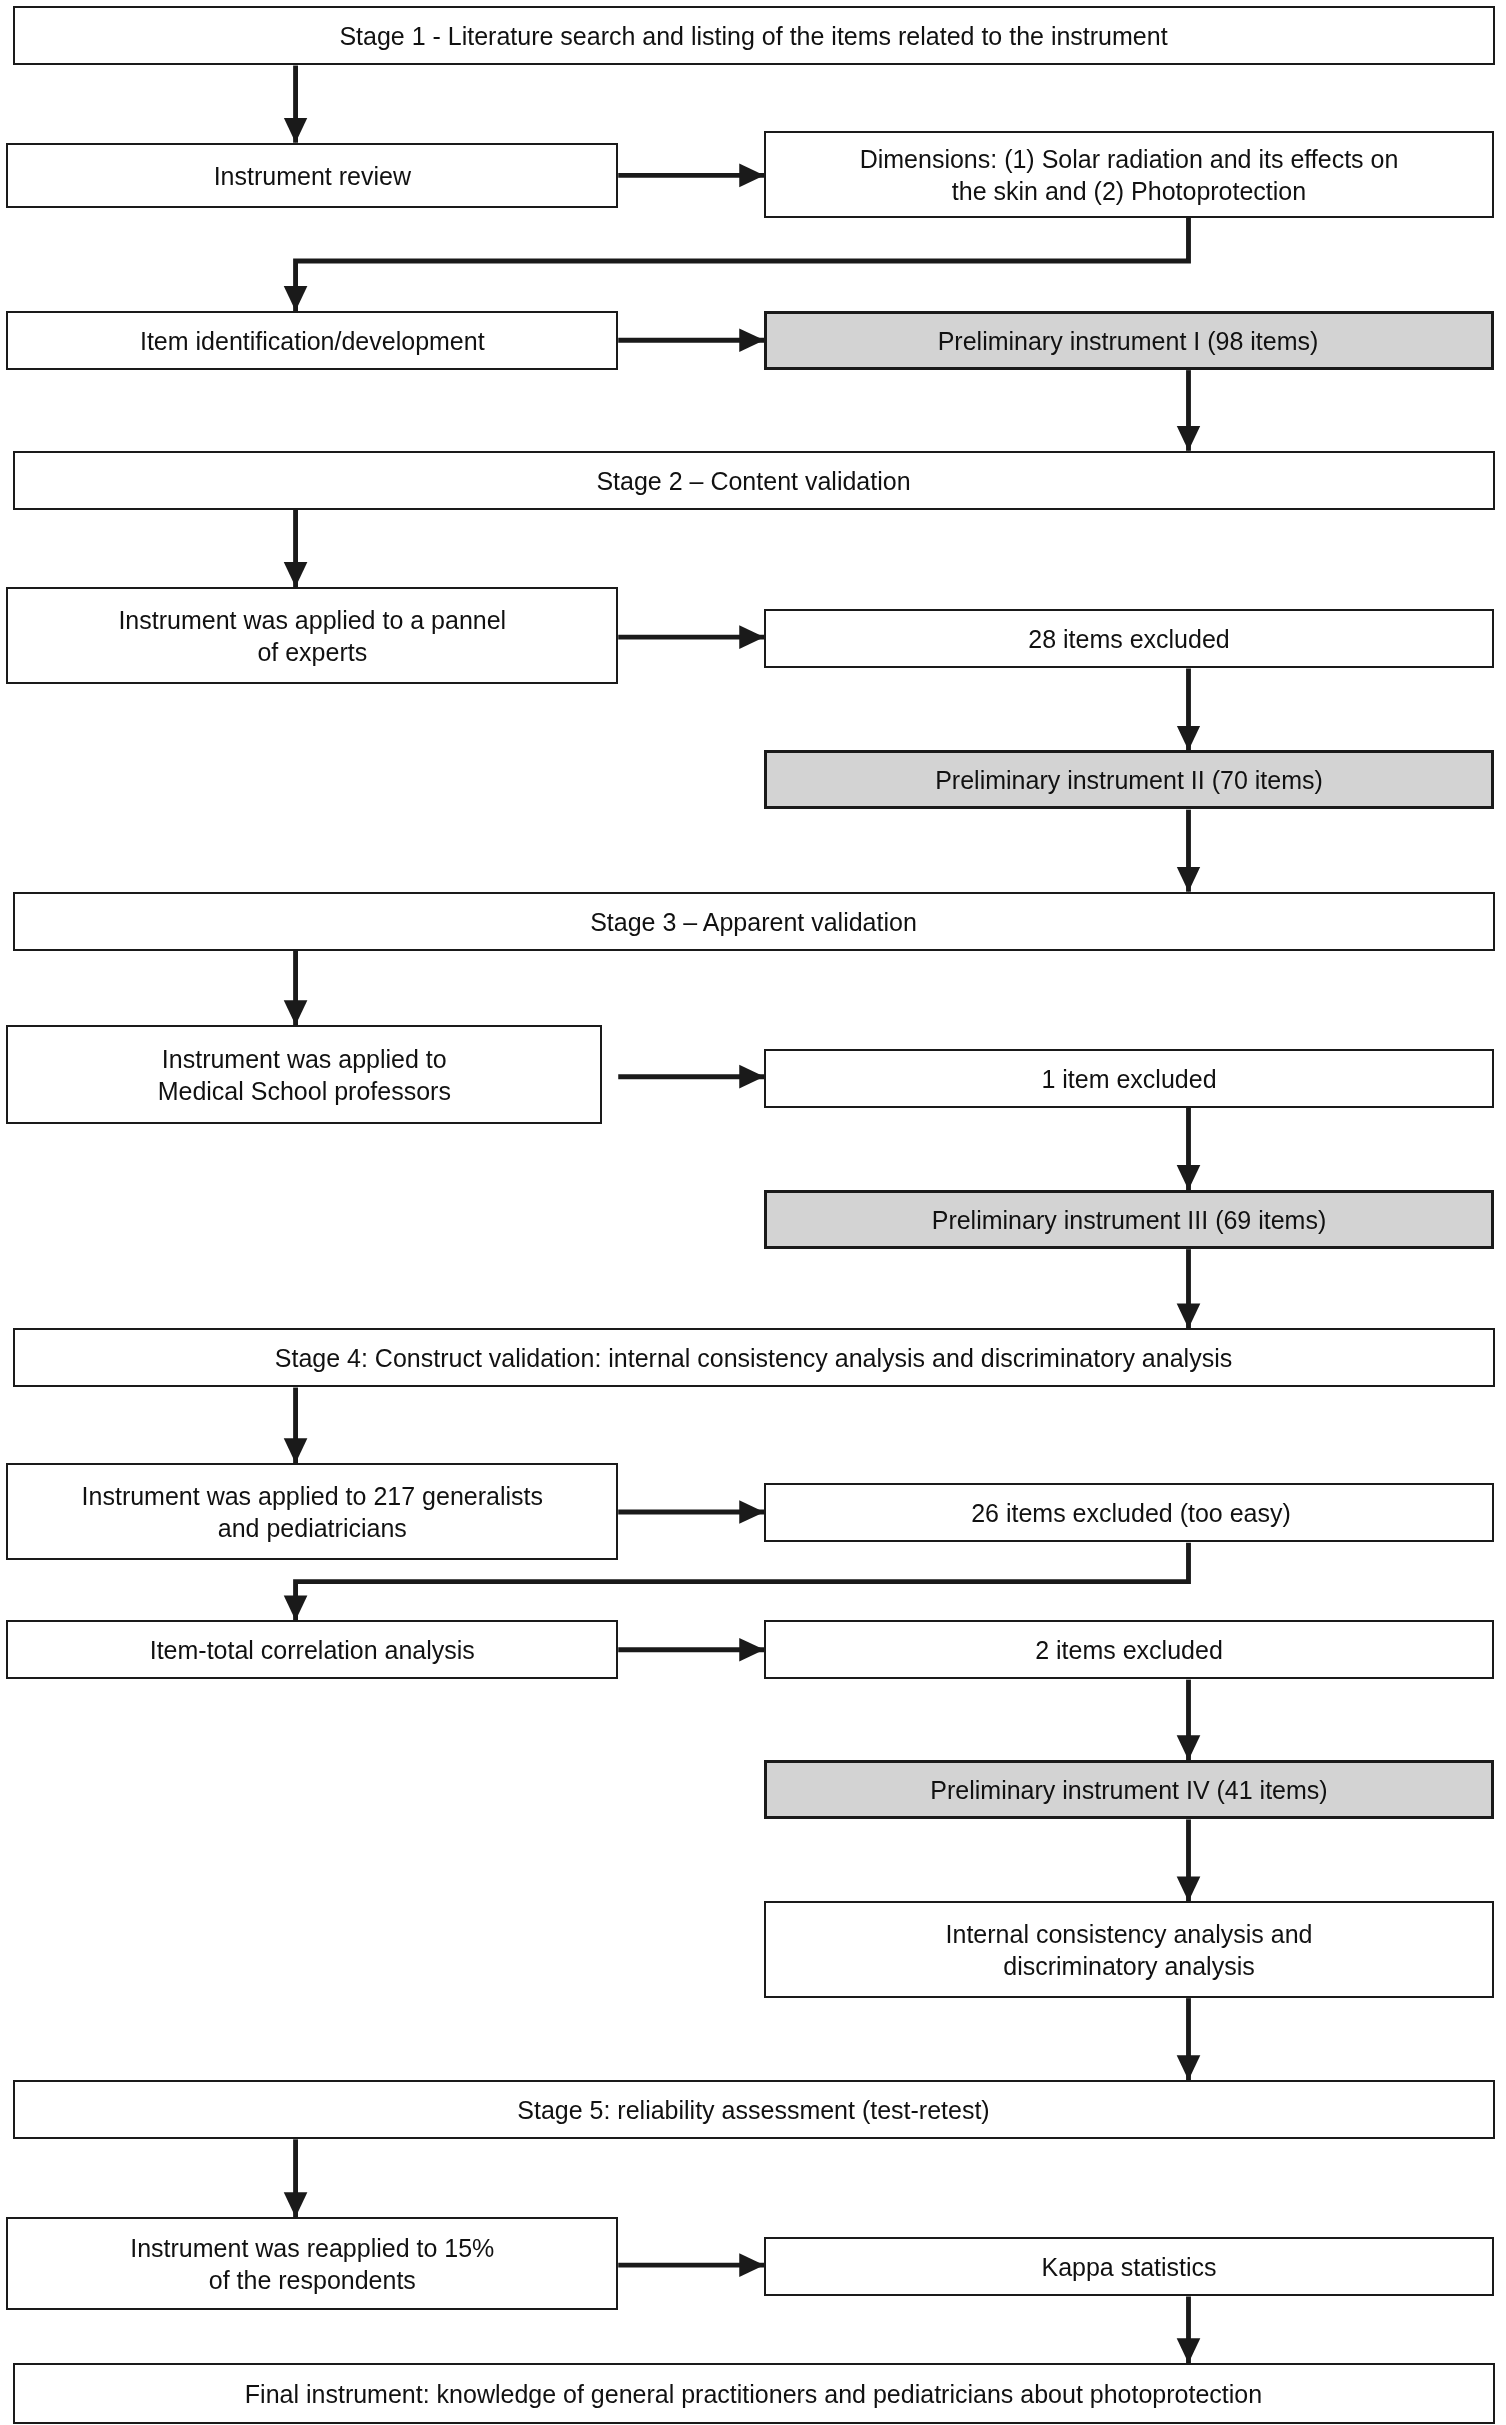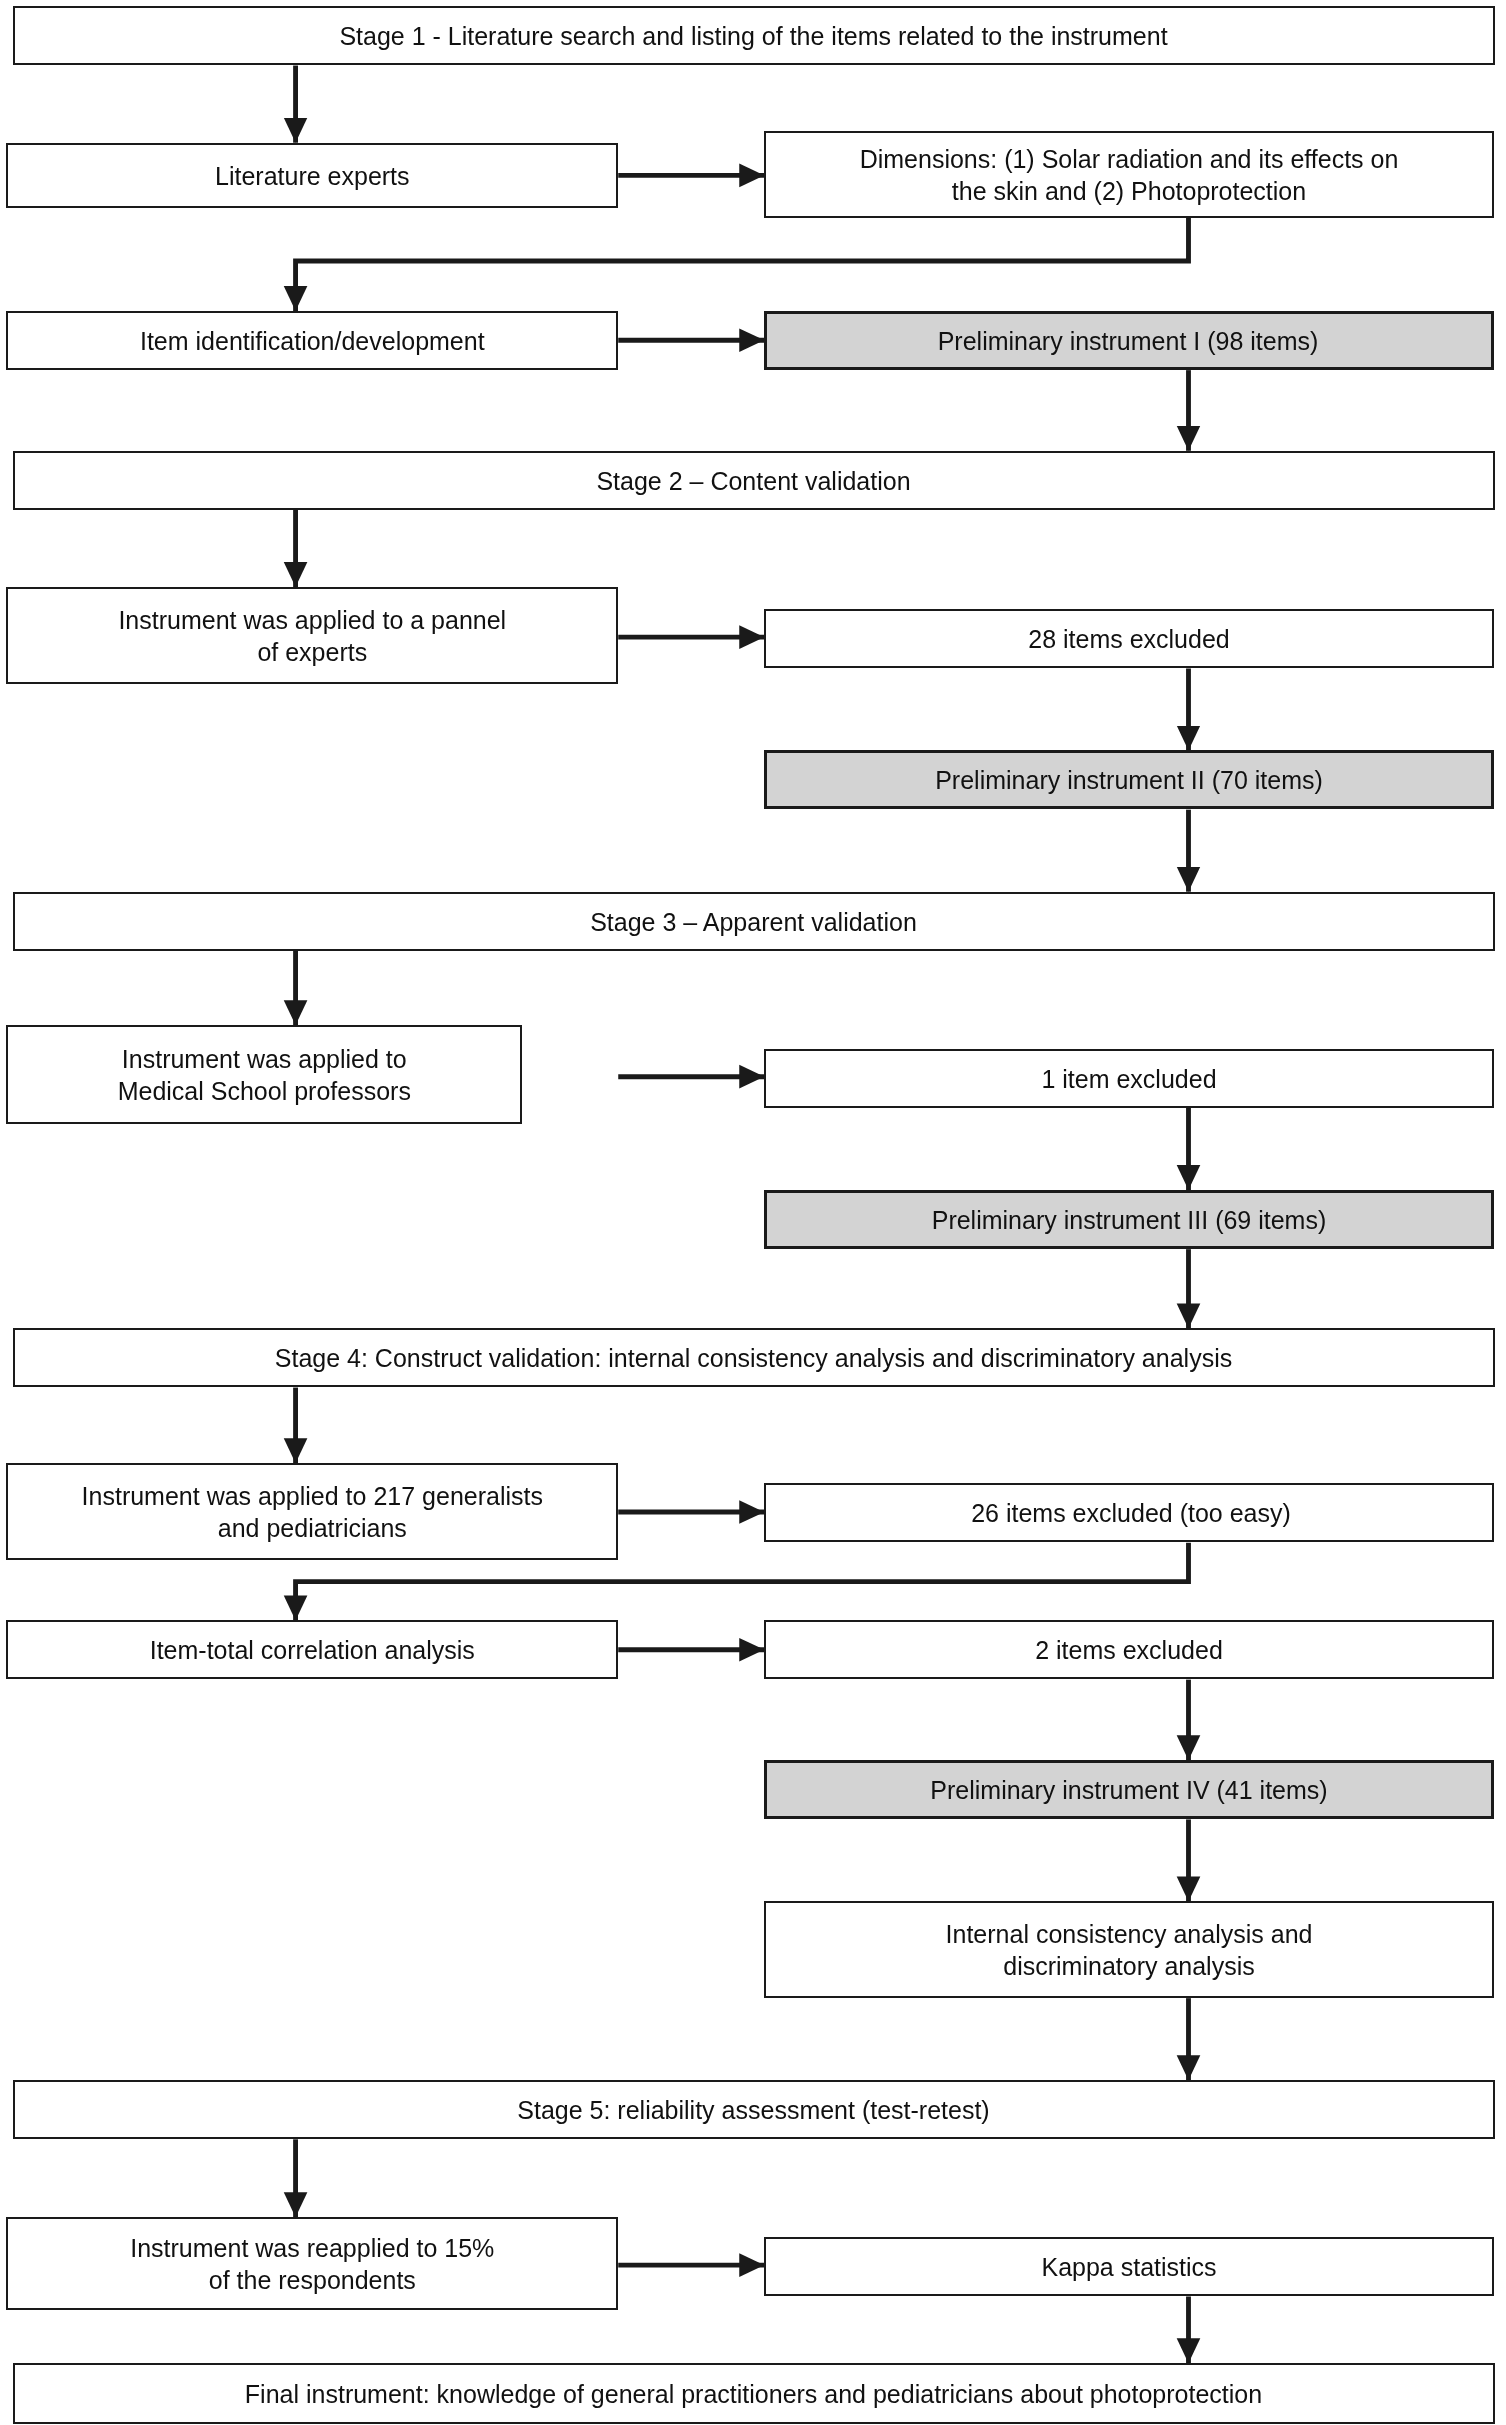--- a/index.html
+++ b/index.html
@@ -49,21 +49,21 @@
   .n-stage1    { left:12.5px;   top:6.3px;    width:1482px; height:59px; }
   .n-litrev    { left:6.3px;    top:143px;  width:612px;  height:65px; }
   .n-dims      { left:764px; top:131px;  width:730px; height:87px; }
   .n-itemid    { left:6.3px;    top:311px;  width:612px;  height:59px; }
   .n-prei      { left:764px; top:311px;  width:730px; height:59px;padding-left:16px; }
   .n-stage2    { left:12.5px;   top:451px;  width:1482px; height:59px; }
   .n-panel     { left:6.3px;    top:587px;  width:612px;  height:97px; }
   .n-x28       { left:764px; top:609px;  width:730px; height:59px; }
   .n-preii     { left:764px; top:750px; width:730px; height:59px; }
   .n-stage3    { left:12.5px;   top:892px; width:1482px; height:59px; }
-  .n-medsch    { left:6.3px;    top:1025px; width:516px;  height:99px; }
+  .n-medsch    { left:6.3px;    top:1025px; width:596px;  height:99px; }
   .n-x1        { left:764px; top:1049px; width:730px; height:59px; }
   .n-preiii    { left:764px; top:1190px; width:730px; height:59px; }
   .n-stage4    { left:12.5px;   top:1328px; width:1482px; height:59px; }
   .n-gen       { left:6.3px;    top:1463px; width:612px;  height:97px; }
   .n-x26       { left:764px; top:1483px; width:730px; height:59px;padding-left:22px; }
   .n-itemtotal { left:6.3px;    top:1620px; width:612px;  height:59px; }
   .n-x2        { left:764px; top:1620px; width:730px; height:59px; }
   .n-preiv     { left:764px; top:1760px; width:730px; height:59px; }
   .n-intcons   { left:764px; top:1901px; width:730px; height:97px; }
   .n-stage5    { left:12.5px;   top:2080px; width:1482px; height:59px; }
@@ -101,21 +101,21 @@
     <path d="M 889 2372 H 1099" marker-end="url(#ah)"></path>
     <path d="M 1709 2415 V 2531" marker-end="url(#ah)"></path>
     <path d="M 1709 2616 V 2734" marker-end="url(#ah)"></path>
     <path d="M 1709 2873 V 2991" marker-end="url(#ah)"></path>
     <path d="M 425 3076 V 3188" marker-end="url(#ah)"></path>
     <path d="M 889 3257 H 1099" marker-end="url(#ah)"></path>
     <path d="M 1709 3302 V 3398" marker-end="url(#ah)"></path>
   </svg>
 
   <div class="box n-stage1">Stage 1 - Literature search and listing of the items related to the instrument</div>
-  <div class="box n-litrev">Literature experts</div>
+  <div class="box n-litrev">Instrument review</div>
   <div class="box n-dims">Dimensions: (1) Solar radiation and its effects on
 the skin and (2) Photoprotection</div>
   <div class="box n-itemid">Item identification/development</div>
   <div class="box shaded n-prei">Preliminary instrument I (98 items)</div>
   <div class="box n-stage2">Stage 2 – Content validation</div>
   <div class="box n-panel">Instrument was applied to a pannel
 of experts</div>
   <div class="box n-x28">28 items excluded</div>
   <div class="box shaded n-preii">Preliminary instrument II (70 items)</div>
   <div class="box n-stage3">Stage 3 – Apparent validation</div>

